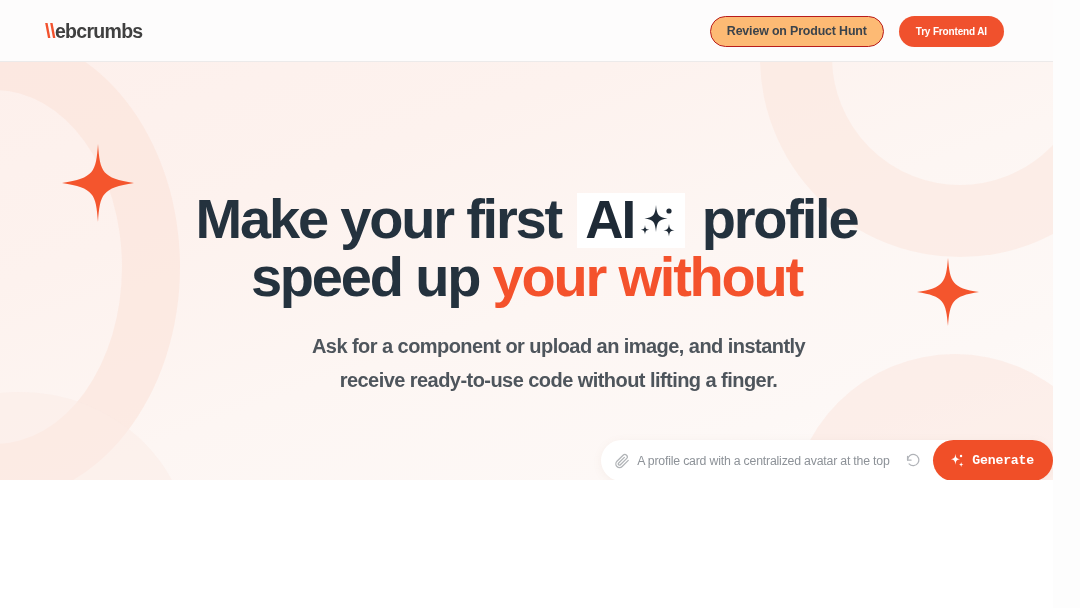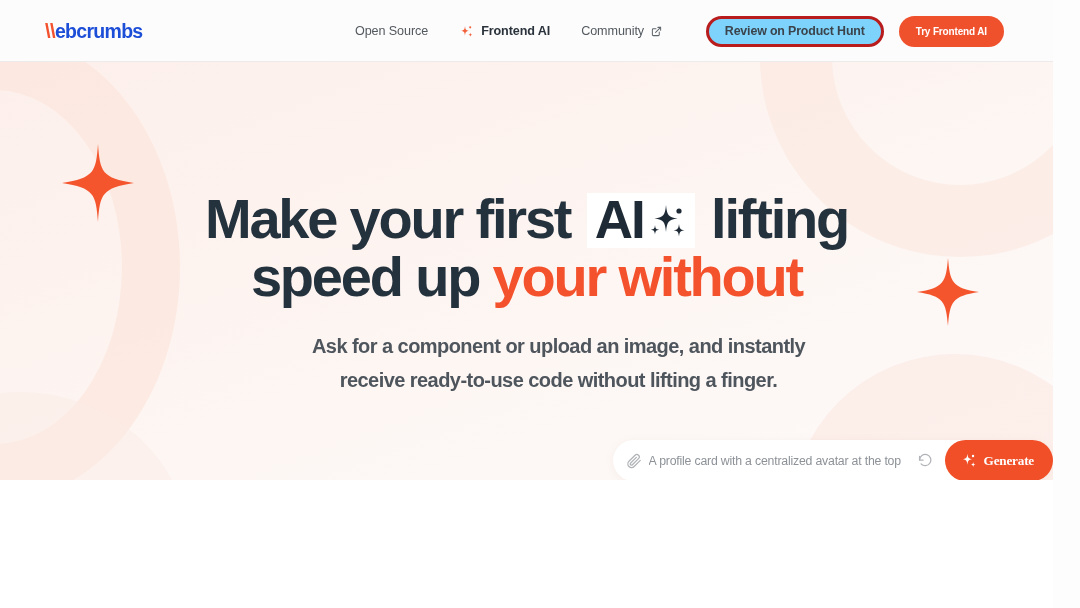--- a/index.html
+++ b/index.html
@@ -43,21 +43,21 @@
     position: absolute;
     left: 45px; top: 20px;
     display: flex; align-items: center;
   }
   #logo .mark {
     font-size: 20px; font-weight: 700; letter-spacing: -0.6px;
     color: #f2522e;
   }
   #logo .wordmark {
     font-size: 19.5px; font-weight: 700; letter-spacing: -0.7px;
-    color: #1d4ed8;
+    color: #404040;
   }
   #nav {
     position: absolute;
     left: 355px; top: 0; height: 62px;
     display: flex; align-items: center; gap: 31px;
   }
   .nav-item {
     display: flex; align-items: center; gap: 7px;
     font-size: 12.6px; color: #52595f; letter-spacing: -0.1px;
     cursor: pointer; white-space: nowrap;
@@ -68,23 +68,23 @@
 
   #header-actions {
     position: absolute;
     right: 49px; top: 0; height: 62px;
     display: flex; align-items: center; gap: 15px;
   }
   #btn-review {
     height: 31px;
     padding: 0 16px;
     display: flex; align-items: center;
-    border: 3px solid #b91c1c;
+    border: 1px solid #b91c1c;
     border-radius: 17px;
-    background: #7dd3fc;
+    background: #fdba74;
     font-size: 12.4px; font-weight: 600; color: #3b434b;
     letter-spacing: -0.15px;
     cursor: pointer; white-space: nowrap;
   }
   #btn-try {
     height: 31px;
     padding: 0 17px;
     display: flex; align-items: center;
     border: none;
     border-radius: 17px;
@@ -213,21 +213,21 @@
   #prompt-input::placeholder { color: #8d9298; }
   #reset-icon { width: 15px; height: 15px; flex: none; margin: 0 12px 0 6px; cursor: pointer; opacity: .6; }
   #btn-generate {
     height: 41px;
     padding: 0 19px 0 15px;
     display: flex; align-items: center; gap: 7px;
     border: none;
     border-radius: 21px;
     background: #f04f28;
     color: #fff;
-    font-family: Liberation Serif, serif;
+    font-family: Liberation Mono, monospace;
     font-size: 13.2px; font-weight: 700; letter-spacing: -0.2px;
     cursor: pointer; white-space: nowrap;
   }
 
   
   #ph-badge {
     position: absolute;
     left: 869px; top: 543px;
     width: 186px; height: 44px;
     background: #ffffff;
@@ -266,21 +266,21 @@
           <span>Make your first</span>
           <span class="ai-badge">
             <span class="ai-text">AI</span>
             <svg width="44" height="44" viewBox="0 0 44 44" style="margin-left:-1px;">
               <path d="M22 7 C23 17 24 19 33.5 20.5 C24 22 23 24 22 34 C21 24 20 22 10.5 20.5 C20 19 21 17 22 7 Z" fill="#1e2a36"></path>
               <path d="M35 26 C35.6 30.6 36 31.6 40.5 32.3 C36 33 35.6 34 35 38.6 C34.4 34 34 33 29.5 32.3 C34 31.6 34.4 30.6 35 26 Z" fill="#1e2a36"></path>
               <path d="M11 27 C11.5 30.5 11.8 31.3 15.2 31.8 C11.8 32.3 11.5 33.1 11 36.6 C10.5 33.1 10.2 32.3 6.8 31.8 C10.2 31.3 10.5 30.5 11 27 Z" fill="#1e2a36"></path>
               <circle cx="35" cy="13" r="2.6" fill="#1e2a36"></circle>
             </svg>
           </span>
-          <span>lifting</span>
+          <span>profile</span>
           <br>
           <span>speed up</span>
           <span class="accent">your without</span>
         </h1>
 
         <p id="subhead">
           <span>Ask for a component or upload an image, and instantly</span><br>
           <span>receive ready-to-use code without lifting a finger.</span>
         </p>
 
@@ -320,45 +320,20 @@
 
     </div>
 
     <div id="header">
 
       <div id="logo">
         <span class="mark">\\</span>
           <span class="wordmark">ebcrumbs</span>
       </div>
 
-      <nav id="nav">
-
-        <div class="nav-item">
-          <span>Open Source</span>
-        </div>
-
-        <div class="nav-item active">
-          <svg class="spark-nav" viewBox="0 0 24 24">
-            <path d="M9.6 3 C10.3 8.6 10.9 9.8 16.2 10.8 C10.9 11.8 10.3 13 9.6 18.6 C8.9 13 8.3 11.8 3 10.8 C8.3 9.8 8.9 8.6 9.6 3 Z" fill="#f2613c"></path>
-            <path d="M18.2 13.6 C18.5 16 18.8 16.6 21.3 17 C18.8 17.5 18.5 18.1 18.2 20.5 C17.9 18.1 17.6 17.5 15.1 17 C17.6 16.6 17.9 16 18.2 13.6 Z" fill="#f2613c"></path>
-            <circle cx="17.9" cy="5.3" r="1.7" fill="#f2613c"></circle>
-          </svg>
-          <span>Frontend AI</span>
-        </div>
-
-        <div class="nav-item">
-          <span>Community</span>
-          <svg class="ext-icon" viewBox="0 0 24 24" fill="none" stroke="#5e656b" stroke-width="2.2" stroke-linecap="round" stroke-linejoin="round">
-            <path d="M18 13v6a2 2 0 01-2 2H5a2 2 0 01-2-2V8a2 2 0 012-2h6"></path>
-            <polyline points="15 3 21 3 21 9"></polyline>
-            <line x1="10" y1="14" x2="21" y2="3"></line>
-          </svg>
-        </div>
-
-      </nav>
 
       <div id="header-actions">
         <button id="btn-review">Review on Product Hunt</button>
         <button id="btn-try">Try Frontend AI</button>
       </div>
 
     </div>
 
   </div>
 

